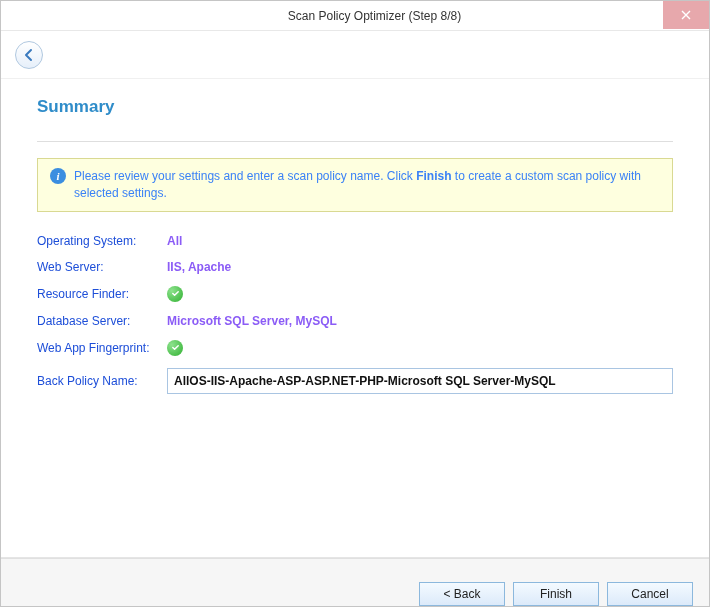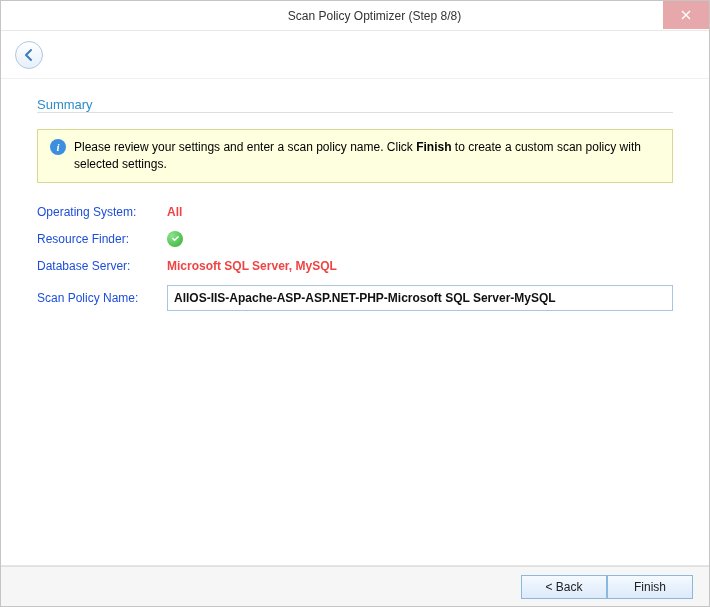--- a/index.html
+++ b/index.html
@@ -6,34 +6,34 @@
 body { font-family: "Segoe UI", Tahoma, sans-serif; font-size: 12px; background: #fff; }
 .window { width: 710px; height: 607px; border: 1px solid #c5c5c5; background: #fff; display: flex; flex-direction: column; }
 .titlebar { height: 30px; background: #fff; border-bottom: 1px solid #e8e8e8; display: flex; align-items: center; justify-content: center; position: relative; padding-left: 39px; }
 .titlebar-title { font-size: 12px; color: #333; }
 .close-btn { position: absolute; right: 0; top: 0; width: 46px; height: 28px; background: #e7a8ac; display: flex; align-items: center; justify-content: center; cursor: pointer; }
 .close-btn svg { width: 10px; height: 10px; }
 .topbar { height: 48px; display: flex; align-items: center; padding-left: 14px; background: #fff; border-bottom: 1px solid #f0f0f0; }
 .back-btn { width: 28px; height: 28px; border-radius: 50%; border: 1px solid #b0c8e0; background: linear-gradient(#ffffff,#e6effa); display: flex; align-items: center; justify-content: center; cursor: pointer; }
 .back-btn svg { width: 14px; height: 14px; }
 .content { flex: 1; padding: 18px 36px 0 36px; }
-.section-title { color: #2f8cc9; font-size: 13px; font-weight: 400; margin-bottom: 0; }
+.section-title { color: #2f8cc9; font-size: 17px; font-weight: 700; margin-bottom: 24px; }
 .section-rule { border: none; border-top: 1px solid #dedede; margin-bottom: 16px; }
 .info-banner { background: #feffdf; border: 1px solid #d9d992; padding: 9px 12px; display: flex; gap: 8px; align-items: flex-start; margin-bottom: 16px; }
 .info-icon { width: 16px; height: 16px; flex-shrink: 0; border-radius: 50%; background: #3b8ee0; display: flex; align-items: center; justify-content: center; color: #fff; font-style: italic; font-family: Georgia, serif; font-size: 11px; font-weight: bold; }
-.info-text { color: #000000; line-height: 1.4; }
+.info-text { color: #3b82f6; line-height: 1.4; }
 .info-text b { font-weight: 600; }
 .settings-table { width: 100%; border-collapse: collapse; }
 .settings-table td { padding: 6px 0; vertical-align: middle; }
 .settings-table td.label { width: 130px; color: #1d4ed8; }
-.settings-table td.value { font-weight: 600; color: #ef4444; }
+.settings-table td.value { font-weight: 600; color: #8b5cf6; }
 .check-icon { width: 16px; height: 16px; border-radius: 50%; background: radial-gradient(circle at 30% 30%, #8de28d, #30b030); display: inline-flex; align-items: center; justify-content: center; }
 .check-icon svg { width: 9px; height: 9px; }
 .policy-input { width: 100%; height: 22px; border: 1px solid #a9c5e2; padding: 12px 6px; font-family: inherit; font-size: 12px; font-weight: 600; color: #111; }
-.footer { height: 40px; border-top: 1px solid #e0e0e0; background: #f6f6f6; display: flex; align-items: center; justify-content: flex-end; padding-right: 16px; }
+.footer { height: 48px; border-top: 1px solid #e0e0e0; background: #f6f6f6; display: flex; align-items: flex-end; justify-content: flex-end; gap: 8px; padding-right: 16px; }
 .btn { min-width: 86px; height: 24px; border: 1px solid #8cb8dd; background: linear-gradient(#f4faff,#dceafa); color: #222; font-family: inherit; font-size: 12px; cursor: pointer; padding: 0 10px; }
 .footer-rule { border-top: 1px solid #e5e5e5; }
 </style>
 </head>
 <body>
 
 <div class="window">
   <div class="titlebar">
     <span class="titlebar-title">Scan Policy Optimizer (Step 8/8)</span>
     <div class="close-btn">
@@ -62,41 +62,56 @@
       </div>
     </div>
 
     <table class="settings-table">
       <tbody>
           <tr>
         <td class="label">Operating System:</td>
         <td class="value">All</td>
       </tr>
       <tr>
+        <td class="label">Web Server:</td>
+        <td class="value">IIS, Apache</td>
+      </tr>
+      <tr>
         <td class="label">Resource Finder:</td>
         <td>
           <span class="check-icon">
             <svg viewBox="0 0 10 10">
                   <path d="M2 5 L4 7 L8 3" fill="none" stroke="#fff" stroke-width="1.6" stroke-linecap="round" stroke-linejoin="round"></path>
                 </svg>
           </span>
         </td>
       </tr>
       <tr>
         <td class="label">Database Server:</td>
         <td class="value">Microsoft SQL Server, MySQL</td>
       </tr>
       <tr>
-        <td class="label">Scan Policy Name:</td>
+        <td class="label">Web App Fingerprint:</td>
+        <td>
+          <span class="check-icon">
+            <svg viewBox="0 0 10 10">
+                  <path d="M2 5 L4 7 L8 3" fill="none" stroke="#fff" stroke-width="1.6" stroke-linecap="round" stroke-linejoin="round"></path>
+                </svg>
+          </span>
+        </td>
+      </tr>
+      <tr>
+        <td class="label">Back Policy Name:</td>
         <td>
           <input type="text" class="policy-input" value="AllOS-IIS-Apache-ASP-ASP.NET-PHP-Microsoft SQL Server-MySQL" style="">
         </td>
       </tr>
     </tbody>
       </table>
   </div>
 
   <div class="footer-rule"></div>
   <div class="footer">
     <button class="btn">&lt; Back</button>
     <button class="btn">Finish</button>
+    <button class="btn">Cancel</button>
   </div>
 </div>
 
 </body></html>

